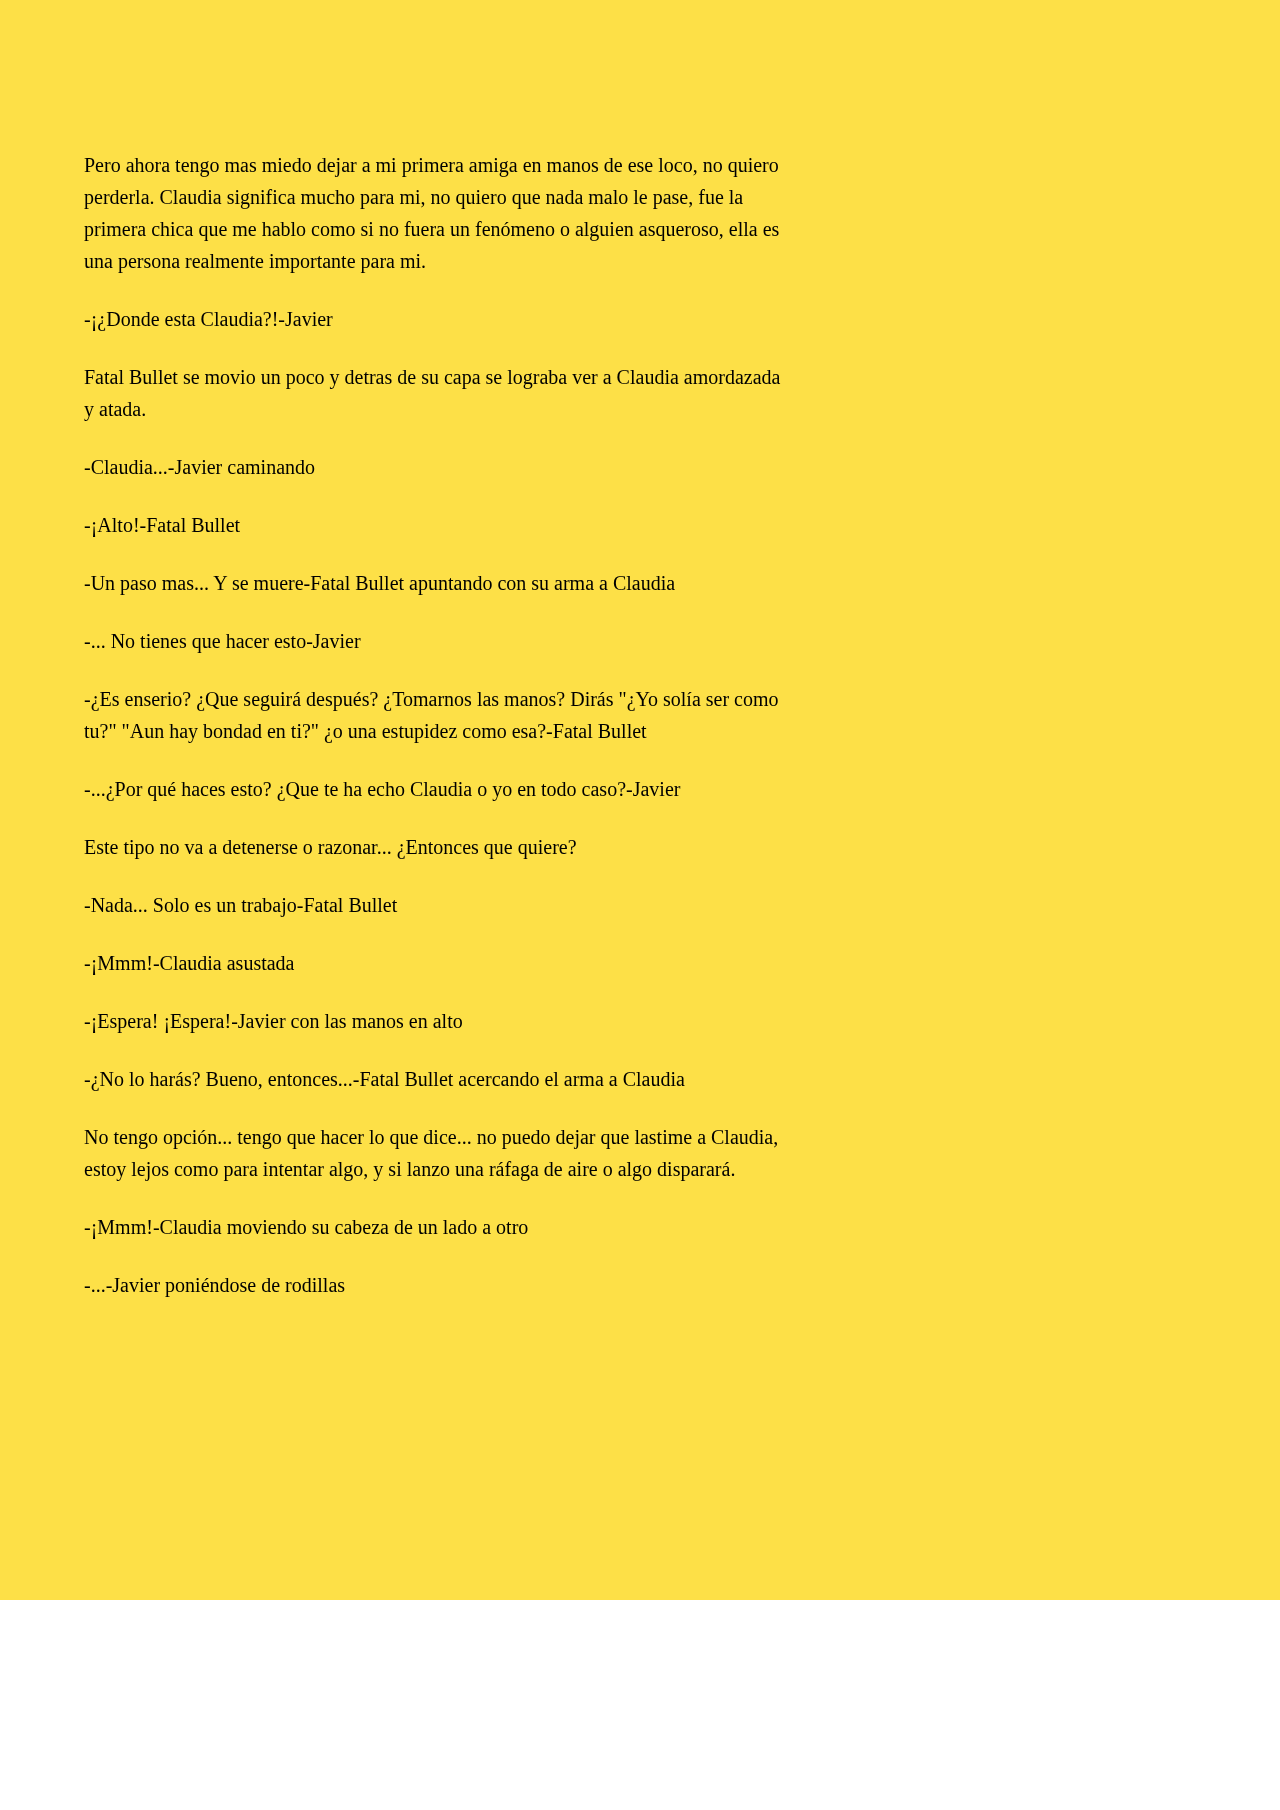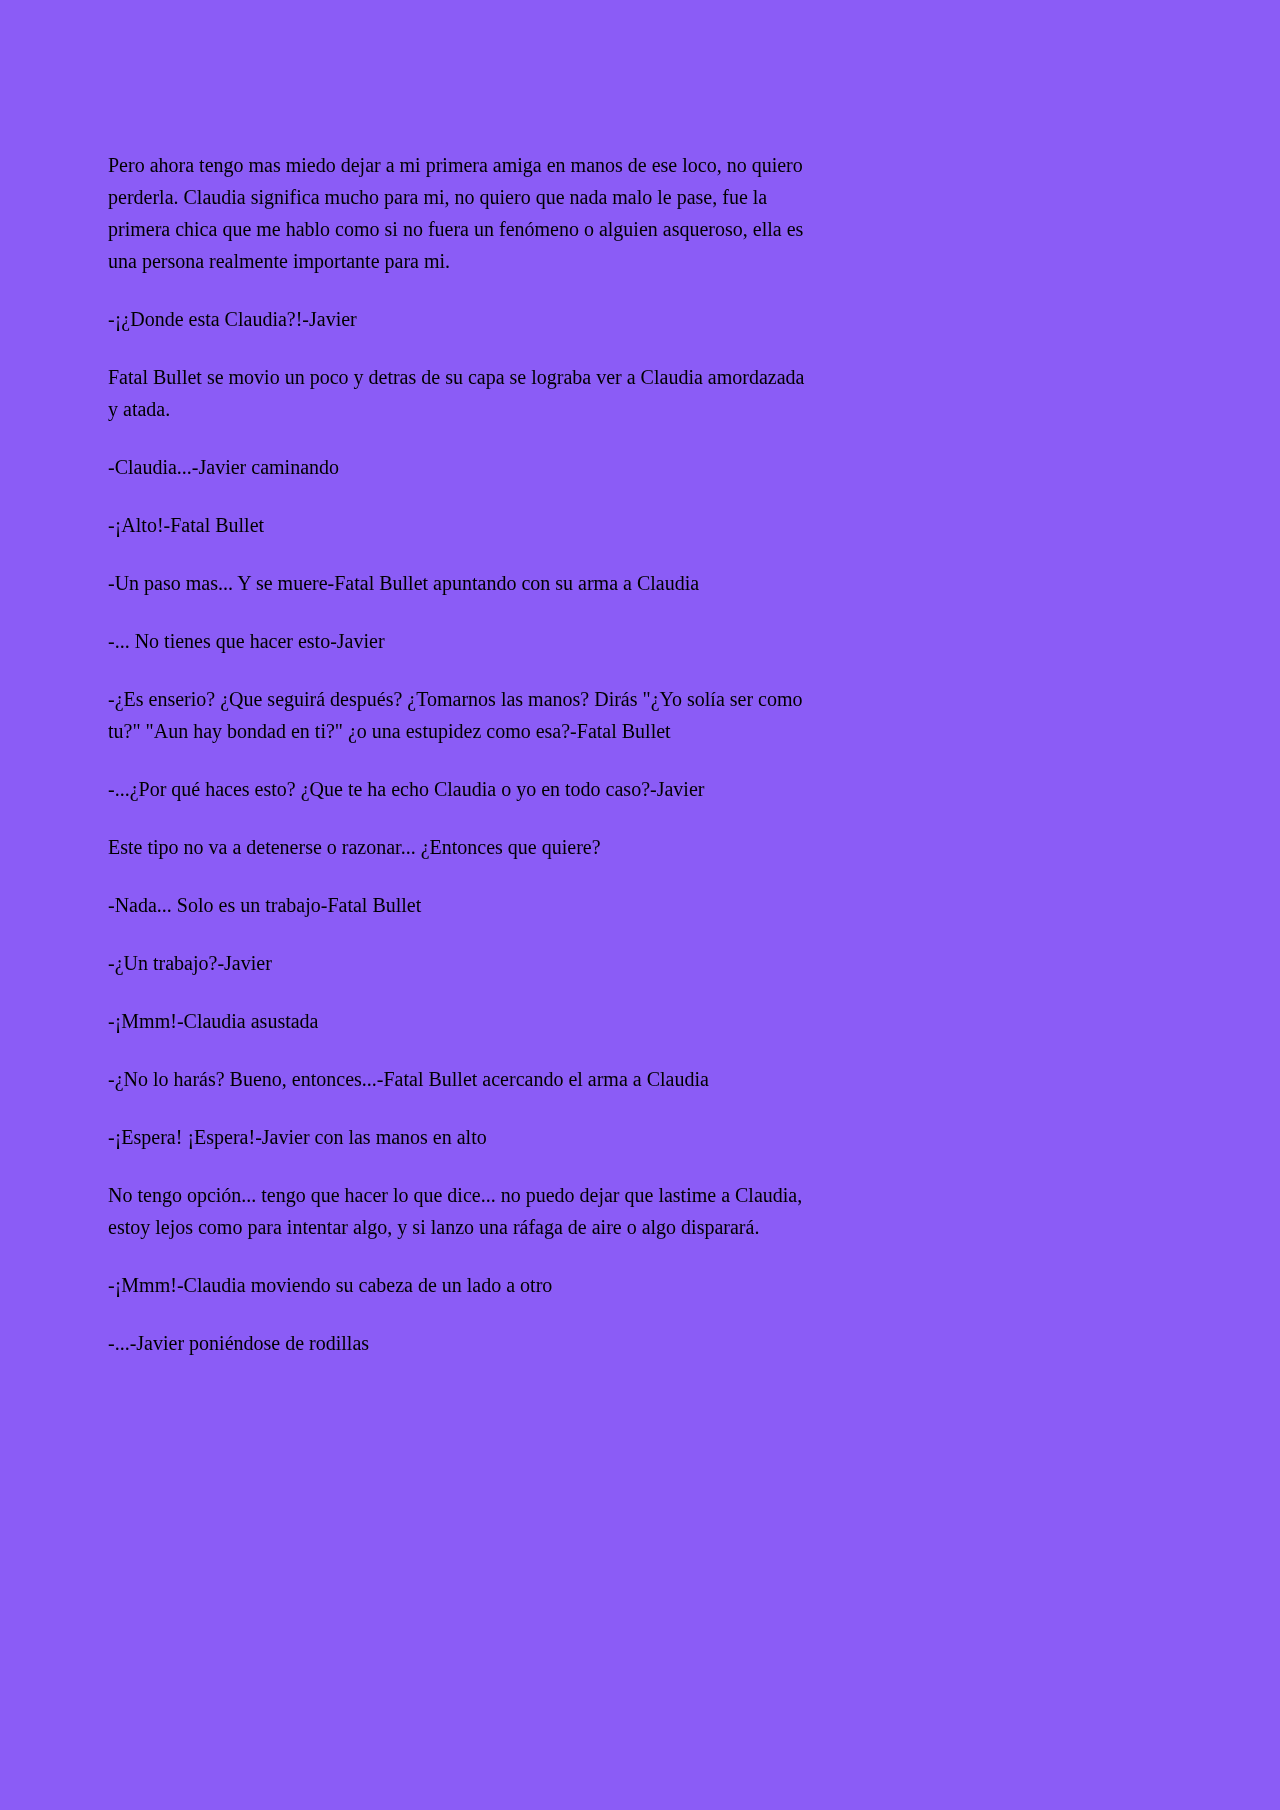--- a/index.html
+++ b/index.html
@@ -11,24 +11,24 @@
     width: 1280px;
     height: 1810px;
     position: relative;
     font-family: "Liberation Serif", "DejaVu Serif", serif;
   }
   .page {
     position: absolute;
     top: 0;
     left: 0;
     width: 1280px;
-    height: 1810px;
-    background: #8b5cf6;
+    height: 1600px;
+    background: #fde047;
     box-sizing: border-box;
-    padding: 149px 120px 0 108px;
+    padding: 149px 120px 0 84px;
   }
   .page p {
     margin: 0 0 26px 0;
     font-size: 20px;
     line-height: 32px;
     color: #000000;
     white-space: pre;          
     letter-spacing: 0px;
   }
 </style>
@@ -45,21 +45,20 @@
 y atada.</p>
   <p>-Claudia...-Javier caminando</p>
   <p>-¡Alto!-Fatal Bullet</p>
   <p>-Un paso mas... Y se muere-Fatal Bullet apuntando con su arma a Claudia</p>
   <p>-... No tienes que hacer esto-Javier</p>
   <p>-¿Es enserio? ¿Que seguirá después? ¿Tomarnos las manos? Dirás "¿Yo solía ser como
 tu?" "Aun hay bondad en ti?" ¿o una estupidez como esa?-Fatal Bullet</p>
   <p>-...¿Por qué haces esto? ¿Que te ha echo Claudia o yo en todo caso?-Javier</p>
   <p>Este tipo no va a detenerse o razonar... ¿Entonces que quiere?</p>
   <p>-Nada... Solo es un trabajo-Fatal Bullet</p>
-  <p>-¿Un trabajo?-Javier</p>
   <p>-¡Mmm!-Claudia asustada</p>
+  <p>-¡Espera! ¡Espera!-Javier con las manos en alto</p>
   <p>-¿No lo harás? Bueno, entonces...-Fatal Bullet acercando el arma a Claudia</p>
-  <p>-¡Espera! ¡Espera!-Javier con las manos en alto</p>
   <p>No tengo opción... tengo que hacer lo que dice... no puedo dejar que lastime a Claudia,
 estoy lejos como para intentar algo, y si lanzo una ráfaga de aire o algo disparará.</p>
   <p>-¡Mmm!-Claudia moviendo su cabeza de un lado a otro</p>
   <p>-...-Javier poniéndose de rodillas</p>
 </div>
 
 </body></html>

